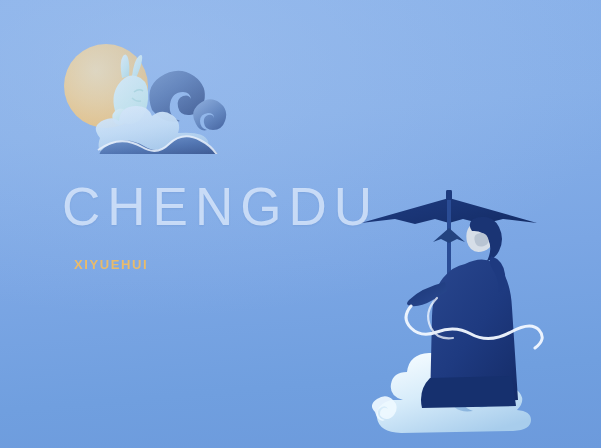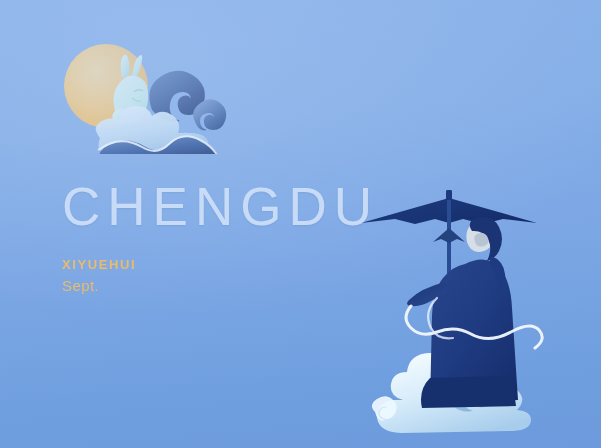--- a/index.html
+++ b/index.html
@@ -52,21 +52,21 @@
     font-family: "DejaVu Sans", "Liberation Sans", sans-serif;
     text-shadow: 0 1px 3px rgba(35,70,140,0.22);
   }
   .sub-block { margin-top: 23px; }
   .sub-latin {
     font-size: 13px;
     letter-spacing: 1.6px;
     color: #e9bb6a;
     font-weight: 600;
     line-height: 1.45;
-    margin: 0;
+    margin: 12px;
   }
   .sub-month {
     font-size: 15px;
     letter-spacing: 0.4px;
     color: #e9bb6a;
     font-weight: 400;
     line-height: 1.35;
     margin: 1px 0 0 0;
   }
 
@@ -136,21 +136,20 @@
       <path fill="url(#gWaveNavy)" d="M56 122 q20 -14 40 -2 q14 9 26 -2 q13 -12 30 -4 q14 6 20 18 l-118 2 q-6 -6 2 -12 z"></path>
 
       <path fill="none" stroke="#ffffff" stroke-width="2" opacity="0.88" d="M50 124 q22 -16 44 -3 q15 9 27 -3 q14 -13 31 -4 q14 7 20 20"></path>
     </svg>
   </div>
 
   <div class="text-block">
     <h1 class="latin-title">CHENGDU</h1>
     <div class="sub-block">
       <p class="sub-latin">XIYUEHUI</p>
-      <p class="sub-month">Sept.</p>
     </div>
   </div>
 
   <div class="art bottom-cloud">
     <svg width="250" height="112" viewBox="0 0 250 112" xmlns="http://www.w3.org/2000/svg">
       <defs>
         <linearGradient id="gBotCloud" x1="15%" y1="5%" x2="70%" y2="100%">
           <stop offset="0%" stop-color="#f4fbff"></stop>
           <stop offset="45%" stop-color="#d7ecfa"></stop>
           <stop offset="100%" stop-color="#a8cdec"></stop>

